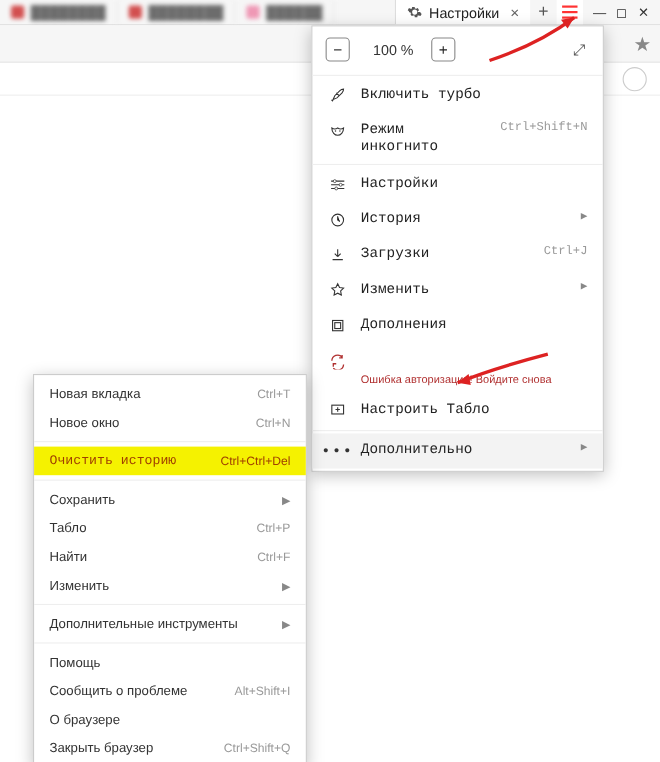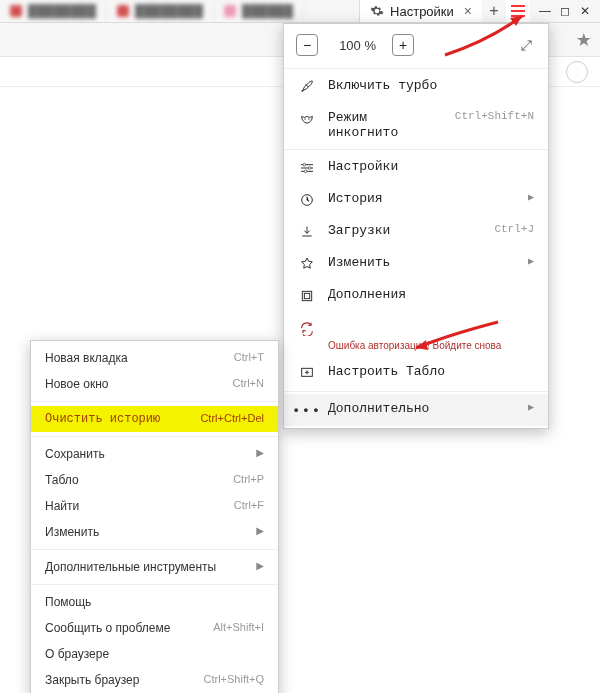--- a/index.html
+++ b/index.html
@@ -80,21 +80,21 @@
   .more-icon { letter-spacing: 2px; font-weight: bold; }
   .sub-menu {
     position: absolute;
     top: 340px; left: 30px; width: 249px;
     background: #fff;
     border: 1px solid #ccc;
     box-shadow: 0 4px 14px rgba(0,0,0,0.25);
     padding: 4px 0;
   }
   .sub-item {
-    display: flex; align-items: flex-start;
+    display: flex; align-items: flex-end;
     padding: 6px 14px;
     font-size: 12px; color: #333;
     cursor: pointer;
     gap: 32px;
   }
   .sub-item .slabel { flex: 1; }
   .sub-item .sshort { font-size: 11px; color: #999; }
   .sub-item .chev { font-size: 10px; color: #888; }
   .sub-item.highlighted-yellow {
     background: #f5f200;

